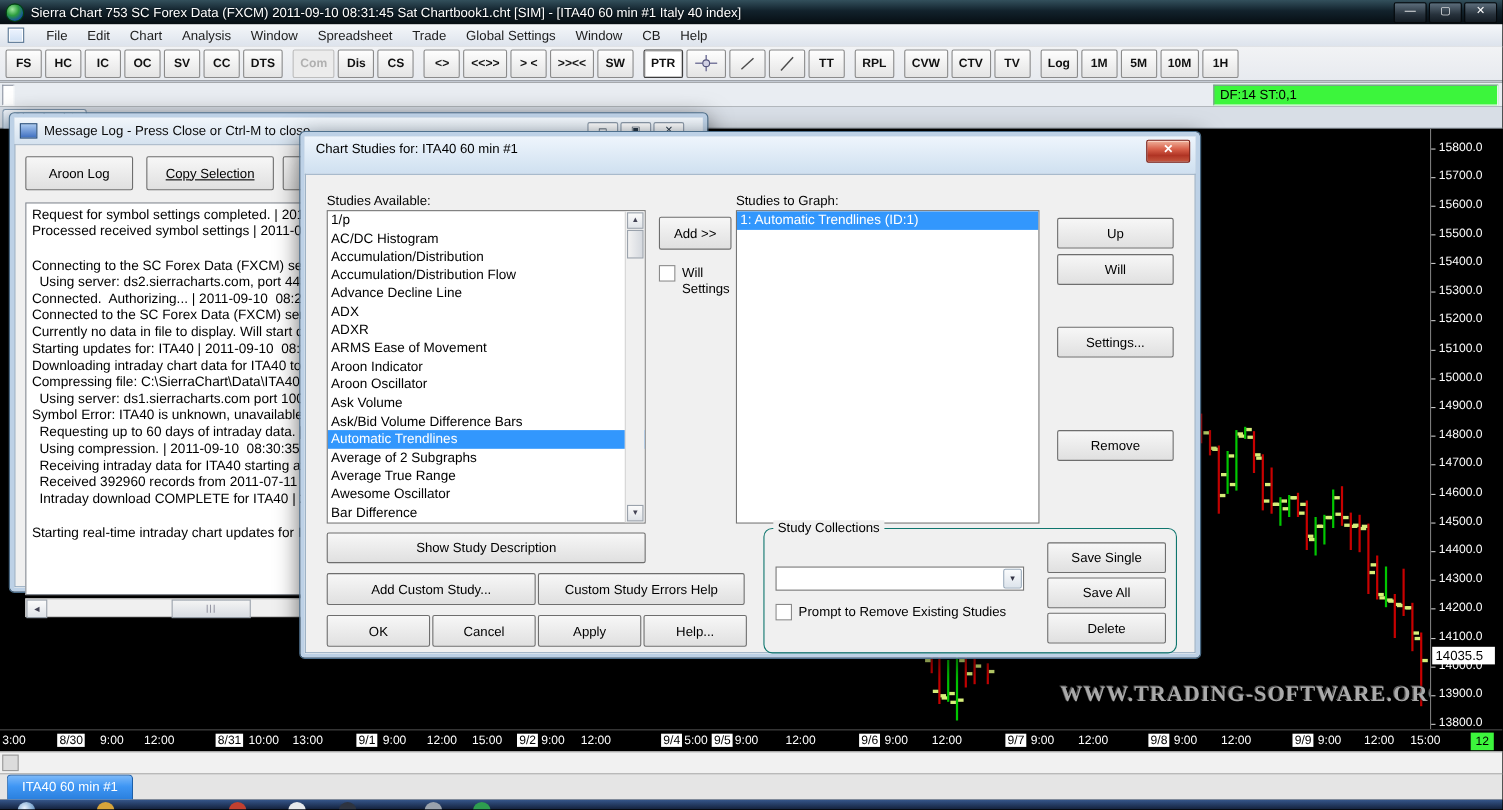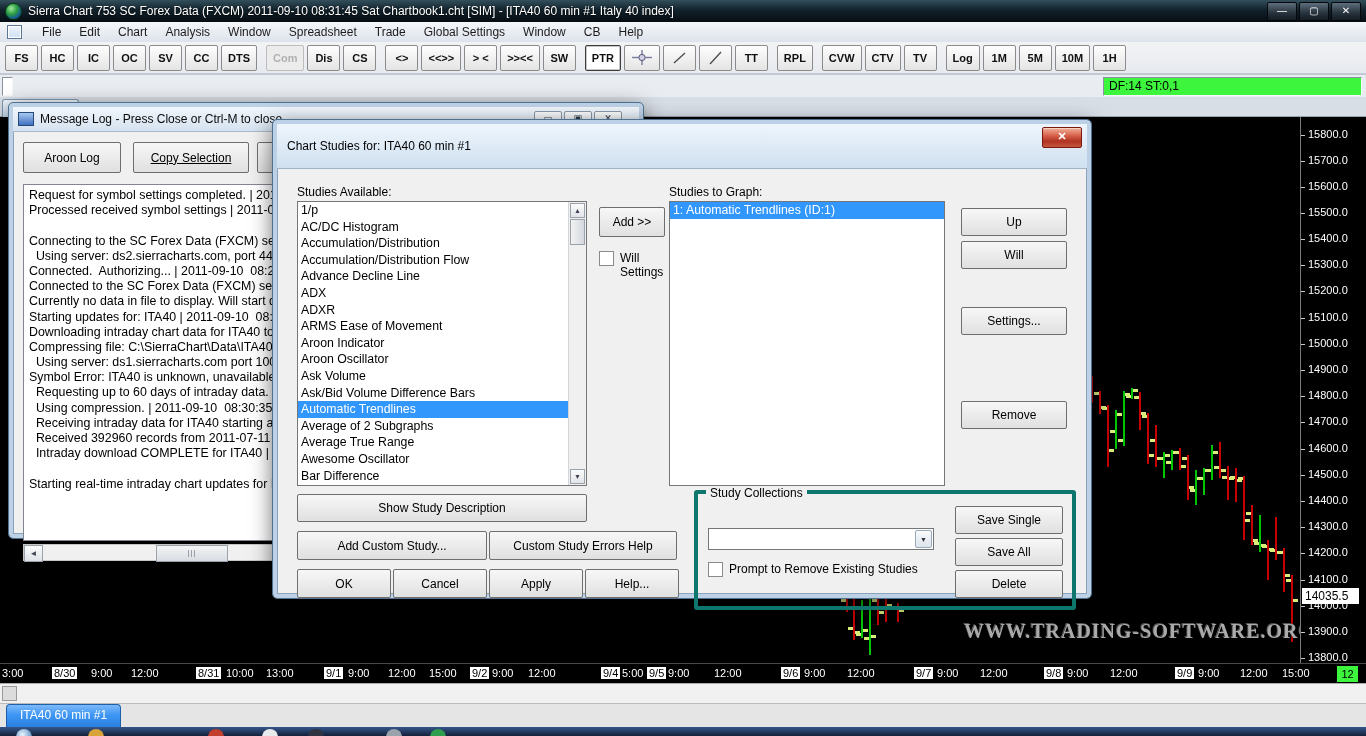--- a/index.html
+++ b/index.html
@@ -85,36 +85,36 @@
     border:1px solid #82878f;font-size:12.4px;line-height:15.2px;padding:3px 0 0 5px;overflow:hidden;box-sizing:border-box;color:#000}
   .logline{white-space:pre;height:15.2px}
   .hscroll{position:absolute;left:10px;top:412px;width:596px;height:17px;background:#f0f0f0;border:1px solid #c6c6c6;box-sizing:border-box}
   .harrow{position:absolute;top:0;width:17px;height:15px;background:linear-gradient(#fbfbfb,#dfe3e8);
     border:1px solid #9aa2ac;font-size:8px;line-height:15px;text-align:center;color:#445}
   .hthumb{position:absolute;left:132px;top:0;width:70px;height:15px;background:linear-gradient(#f4f4f4,#d8dce2);
     border:1px solid #9aa2ac;font-size:8px;line-height:14px;text-align:center;color:#778;letter-spacing:1px}
   
   #dialog{left:273px;top:120px;width:810px;height:470px;z-index:10}
   .dtitle{height:26px;background:linear-gradient(#eef5fc,#cfe0f0);border-bottom:1px solid #a0b4c8;
-    display:flex;align-items:center;font-size:12px;color:#000;padding:9px 10px;position:relative}
+    display:flex;font-size:12px;color:#000;padding:4px 10px;position:relative}
   .dclose{position:absolute;right:5px;top:3px;width:38px;height:19px;color:#fff;font-size:11px;font-weight:bold;
     background:linear-gradient(#f0b29c 0%,#d8604a 40%,#b03424 70%,#c4563e 100%);
     border:1px solid #7a190e;border-radius:2px;text-align:center;line-height:17px;box-shadow:inset 0 1px 0 #f8d0c0}
   .dbody{position:relative;height:calc(100% - 26px);font-size:12px;color:#000}
   .dlab{position:absolute;font-size:12px}
   .listbox{position:absolute;background:#fff;border:1px solid #767676;overflow:hidden;font-size:12.3px;box-sizing:border-box}
   .li{height:16.6px;line-height:16.5px;padding-left:3px;white-space:nowrap}
   .li.sel{background:#3297FD;color:#fff}
   .vscroll{position:absolute;right:0;top:0;width:17px;height:100%;background:#f0f0f0;border-left:1px solid #d5d5d5}
   .varrow{position:absolute;left:1px;width:15px;height:15px;background:linear-gradient(#fbfbfb,#e0e4e9);
     border:1px solid #9aa2ac;font-size:7px;text-align:center;line-height:14px;color:#445;box-sizing:border-box}
   .vthumb{position:absolute;left:1px;top:17px;width:15px;height:26px;background:linear-gradient(90deg,#f2f2f2,#d5d9df);border:1px solid #9aa2ac;box-sizing:border-box}
   .cb{display:inline-block;width:13px;height:13px;background:#fff;border:1px solid #8a8a8a;vertical-align:-2px;margin-right:6px;flex:0 0 auto}
   .chkrow{position:absolute;display:flex;align-items:flex-start;font-size:12px}
-  .group{position:absolute;border:4px solid #0f766e;border-radius:3px}
+  .group{position:absolute;border:1px solid #0f766e;border-radius:8px}
   .glegend{position:absolute;left:8px;top:-8px;background:#f0f0f0;padding:0 4px;font-size:12px}
   .combo{position:absolute;background:#fff;border:1px solid #767676;box-sizing:border-box}
   .combobtn{position:absolute;right:1px;top:1px;width:17px;height:18px;background:linear-gradient(#fafbfc,#dde4ec);
     border:1px solid #9ab;border-radius:2px;font-size:7px;text-align:center;line-height:17px;color:#334;box-sizing:border-box}
 </style>
 </head>
 <body>
 
 <div class="abs titlebar">
   <span class="globe"></span>

